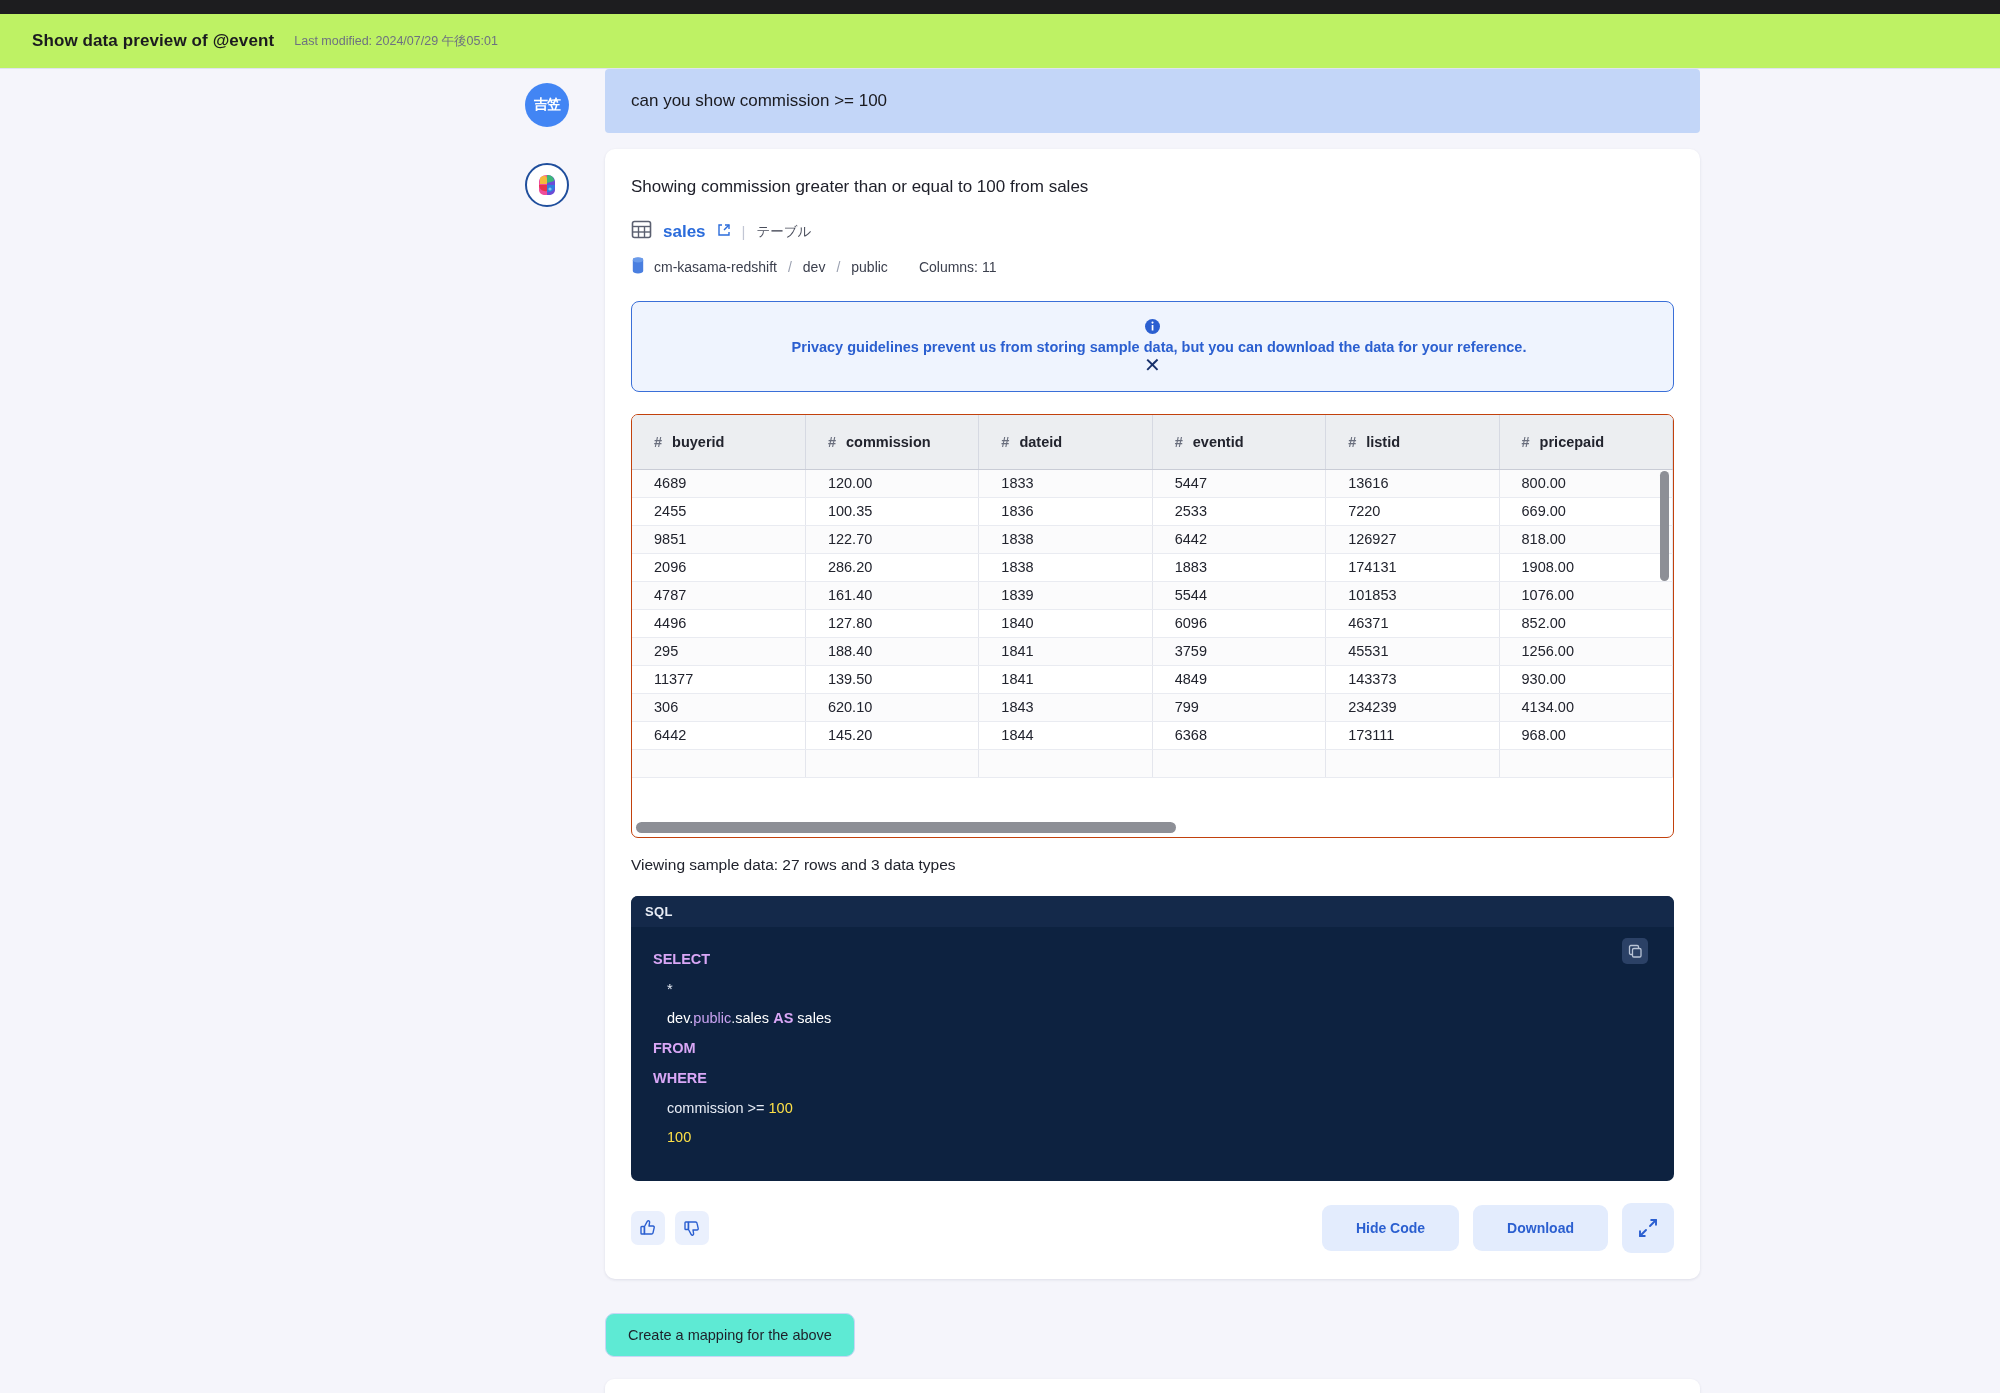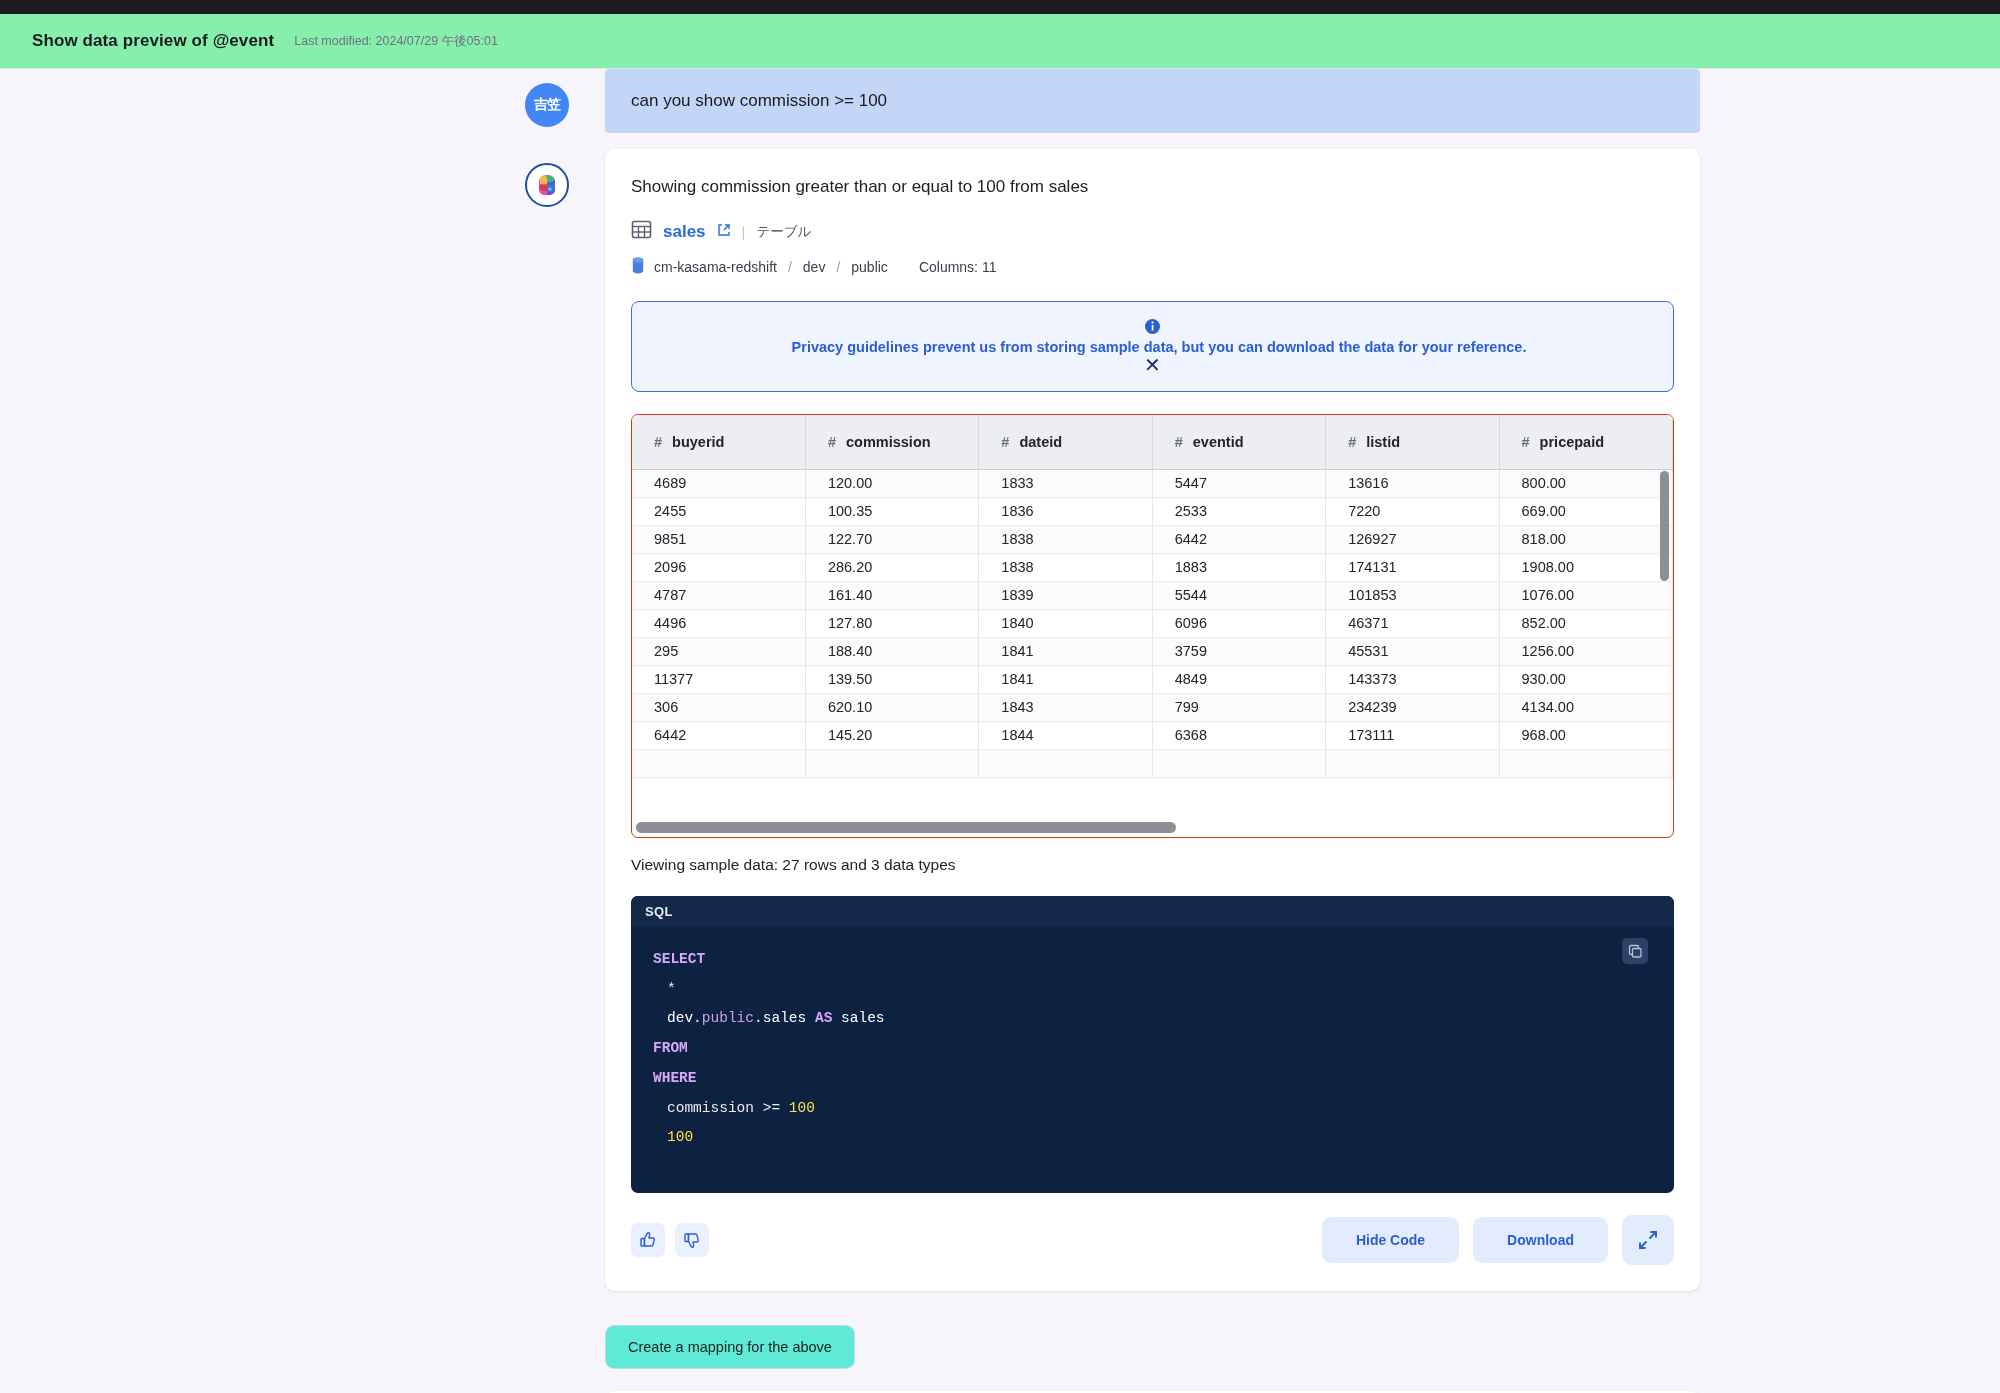--- a/index.html
+++ b/index.html
@@ -11,21 +11,21 @@
   }
 
   
   .top-strip {
     height: 14px;
     background: #1d1d1f;
     width: 100%;
   }
   .title-bar {
     height: 55px;
-    background: #86efac;
+    background: #bef264;
     border-bottom: 1px solid #dfe3f0;
     display: flex;
     align-items: center;
     padding-left: 32px;
     gap: 20px;
   }
   .title-bar .page-title {
     font-size: 17px;
     font-weight: bold;
     color: #1b1b1f;
@@ -195,22 +195,22 @@
     overflow: hidden;
     position: relative;
   }
   .sql-head {
     background: #14294a;
     font-size: 13px; font-weight: bold; color: #e8ecf5;
     padding: 8px 0 8px 14px;
     letter-spacing: .3px;
   }
   .sql-body {
-    padding: 18px 22px 40px 22px;
-    font-family: Liberation Mono, monospace;
+    padding: 18px 22px 28px 22px;
+    font-family: Liberation Sans, sans-serif;
     font-size: 14.5px;
     line-height: 2.05;
     min-height: 250px;
   }
   .sql-kw   { color: #d9a7f6; font-weight: bold; }
   .sql-id   { color: #ffffff; }
   .sql-prop { color: #c9a2f0; }
   .sql-num  { color: #fde047; }
   .sql-plain{ color: #e7ecf5; }
   .sql-line { white-space: pre; }

